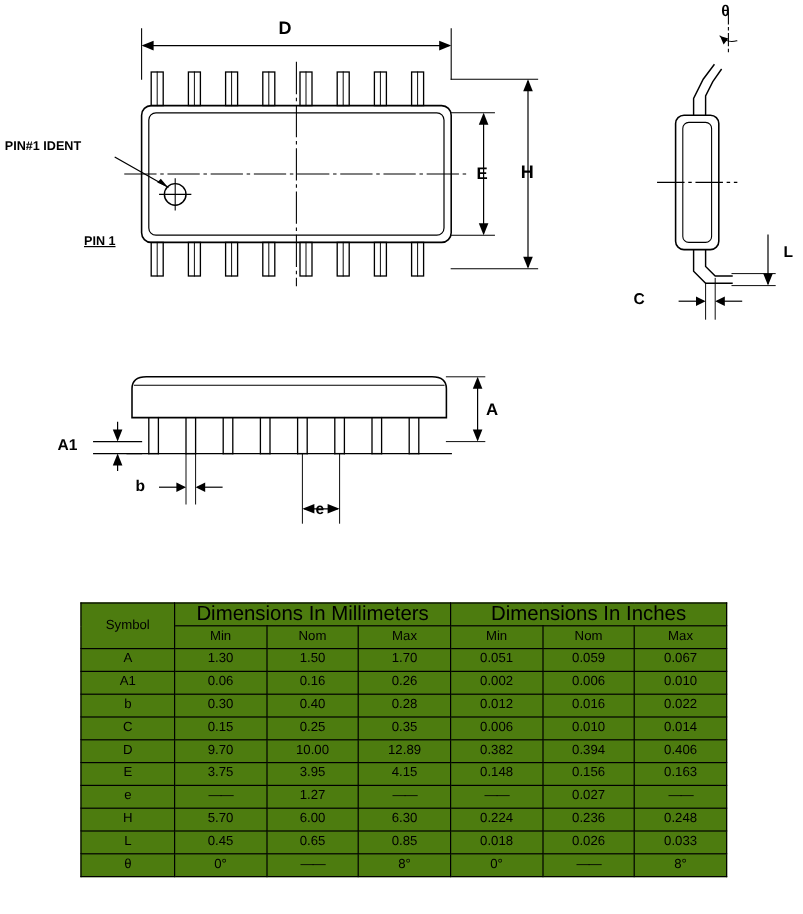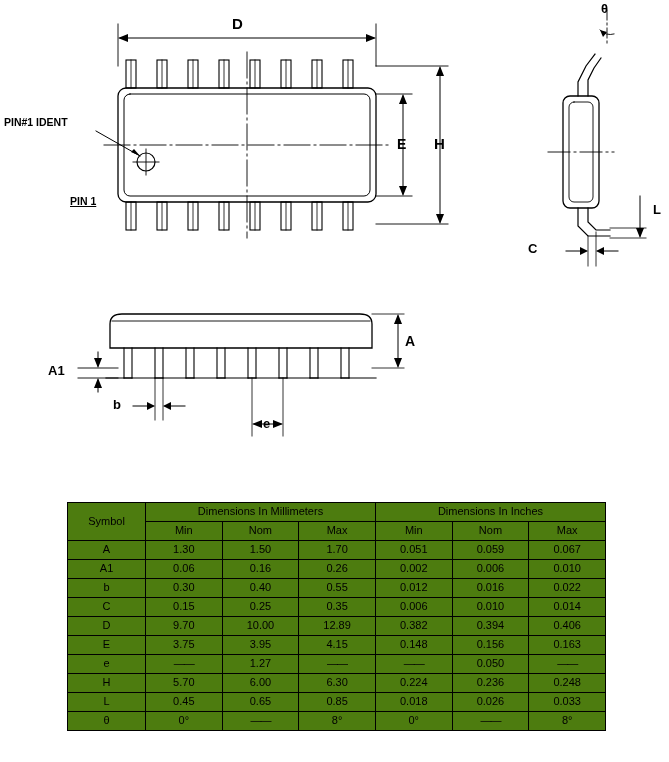--- a/index.html
+++ b/index.html
@@ -49,21 +49,21 @@
   }
   .dim-table th, .dim-table td {
     border: 1px solid #000;
     text-align: center;
     padding: 1px 0 2px 0;
     font-weight: normal;
     height: 15px;
     line-height: 13px;
   }
   .dim-table th.grp {
-    font-size: 11px;
+    font-size: 17px;
   }
   .dim-table td.sym {
     width: 78px;
   }
   .dim-table th.symhead {
     width: 78px;
   }
   .dim-table td.v {
     width: 76.8px;
   }
@@ -301,21 +301,21 @@
         <td class="v">0.16</td>
         <td class="v">0.26</td>
         <td class="v">0.002</td>
         <td class="v">0.006</td>
         <td class="v">0.010</td>
       </tr>
       <tr>
         <td class="sym">b</td>
         <td class="v">0.30</td>
         <td class="v">0.40</td>
-        <td class="v">0.55</td>
+        <td class="v">0.28</td>
         <td class="v">0.012</td>
         <td class="v">0.016</td>
         <td class="v">0.022</td>
       </tr>
       <tr>
         <td class="sym">C</td>
         <td class="v">0.15</td>
         <td class="v">0.25</td>
         <td class="v">0.35</td>
         <td class="v">0.006</td>
@@ -339,21 +339,21 @@
         <td class="v">0.148</td>
         <td class="v">0.156</td>
         <td class="v">0.163</td>
       </tr>
       <tr>
         <td class="sym">e</td>
         <td class="v dash">——</td>
         <td class="v">1.27</td>
         <td class="v dash">——</td>
         <td class="v dash">——</td>
-        <td class="v">0.050</td>
+        <td class="v">0.027</td>
         <td class="v dash">——</td>
       </tr>
       <tr>
         <td class="sym">H</td>
         <td class="v">5.70</td>
         <td class="v">6.00</td>
         <td class="v">6.30</td>
         <td class="v">0.224</td>
         <td class="v">0.236</td>
         <td class="v">0.248</td>

